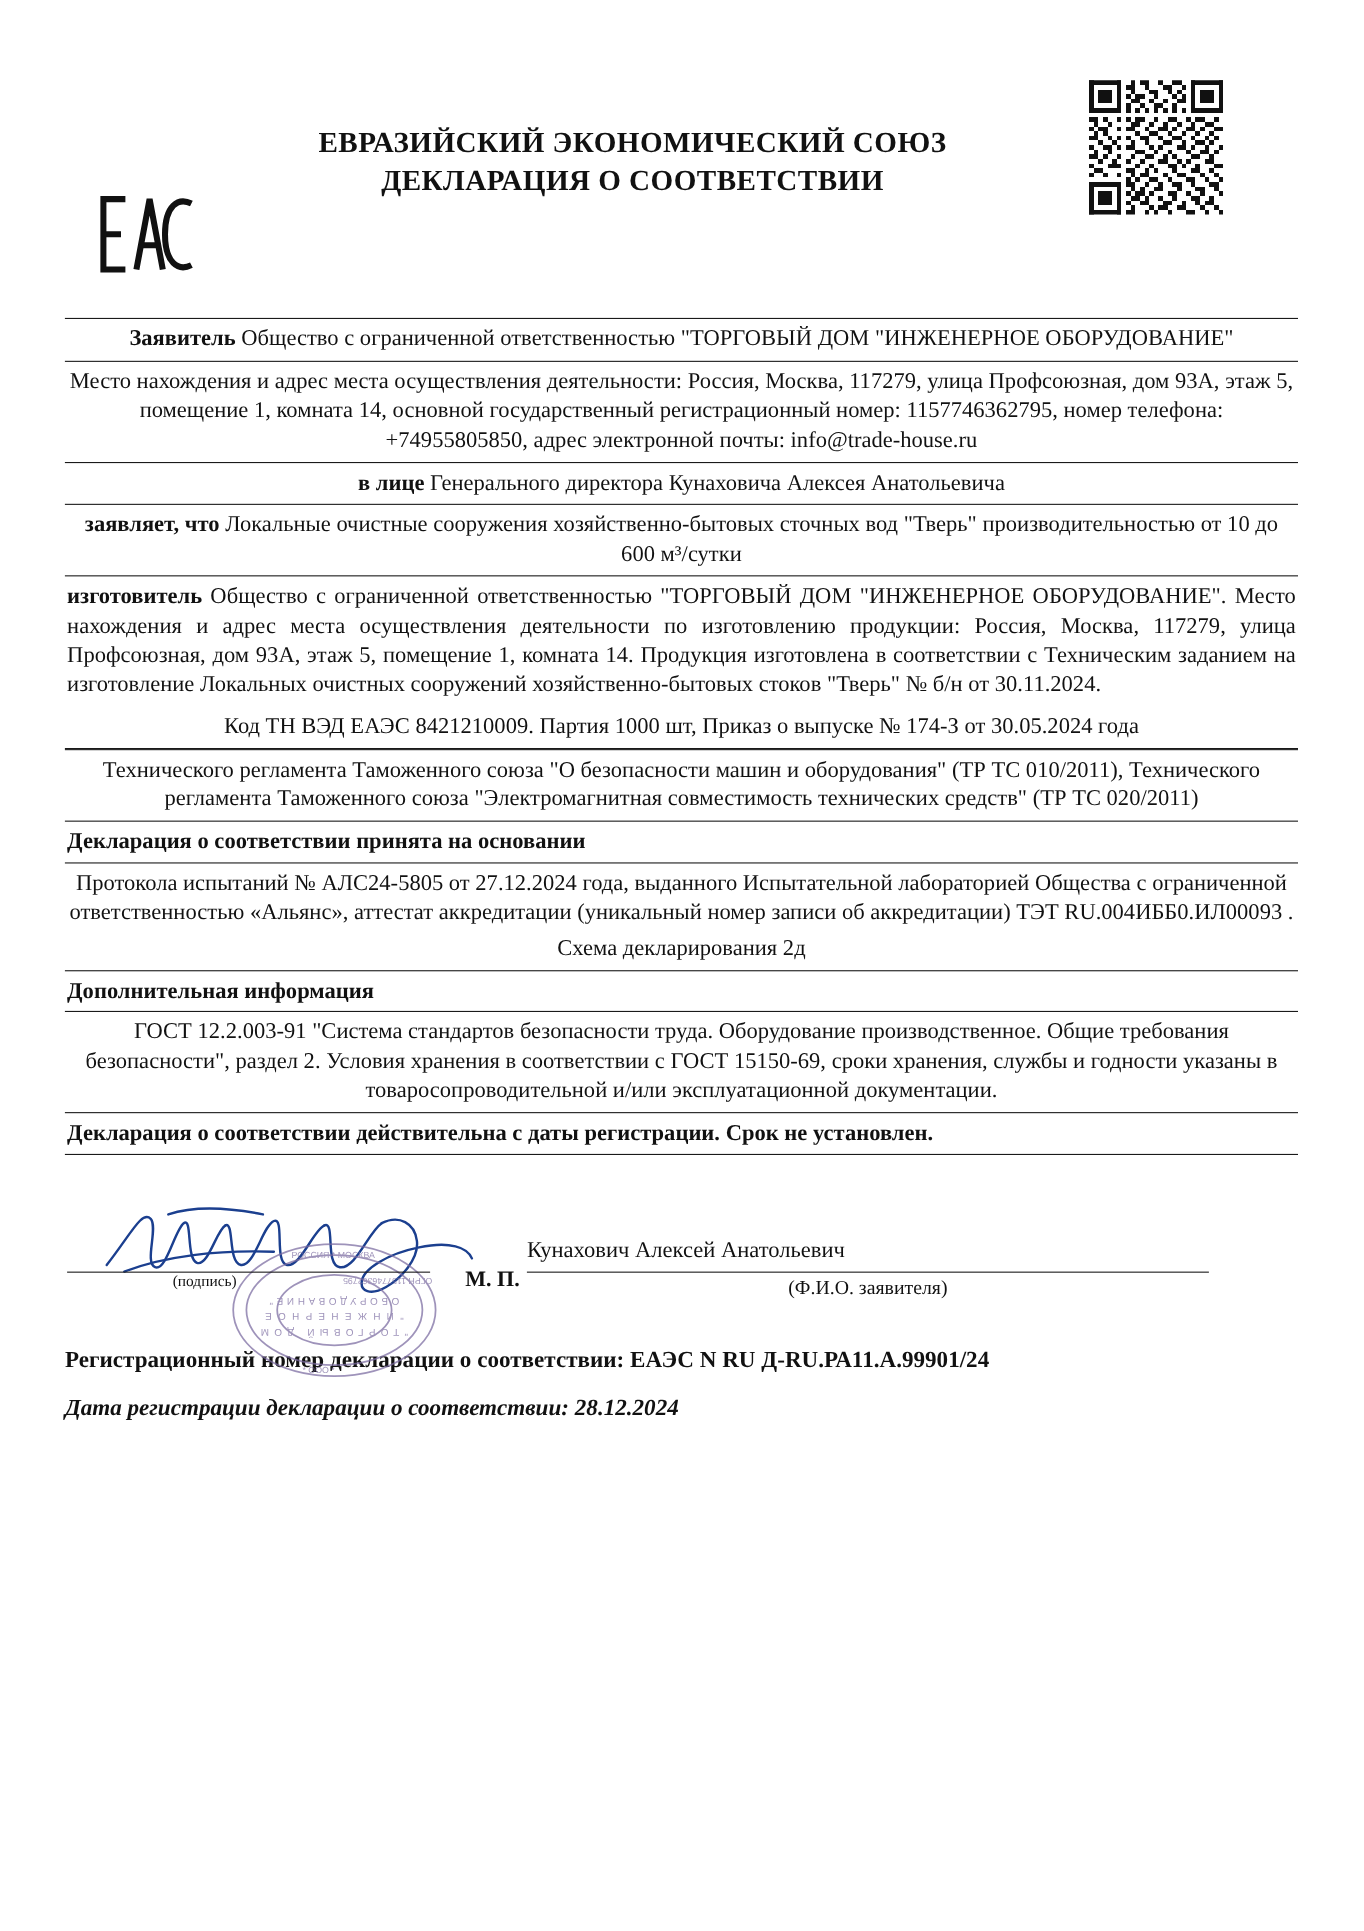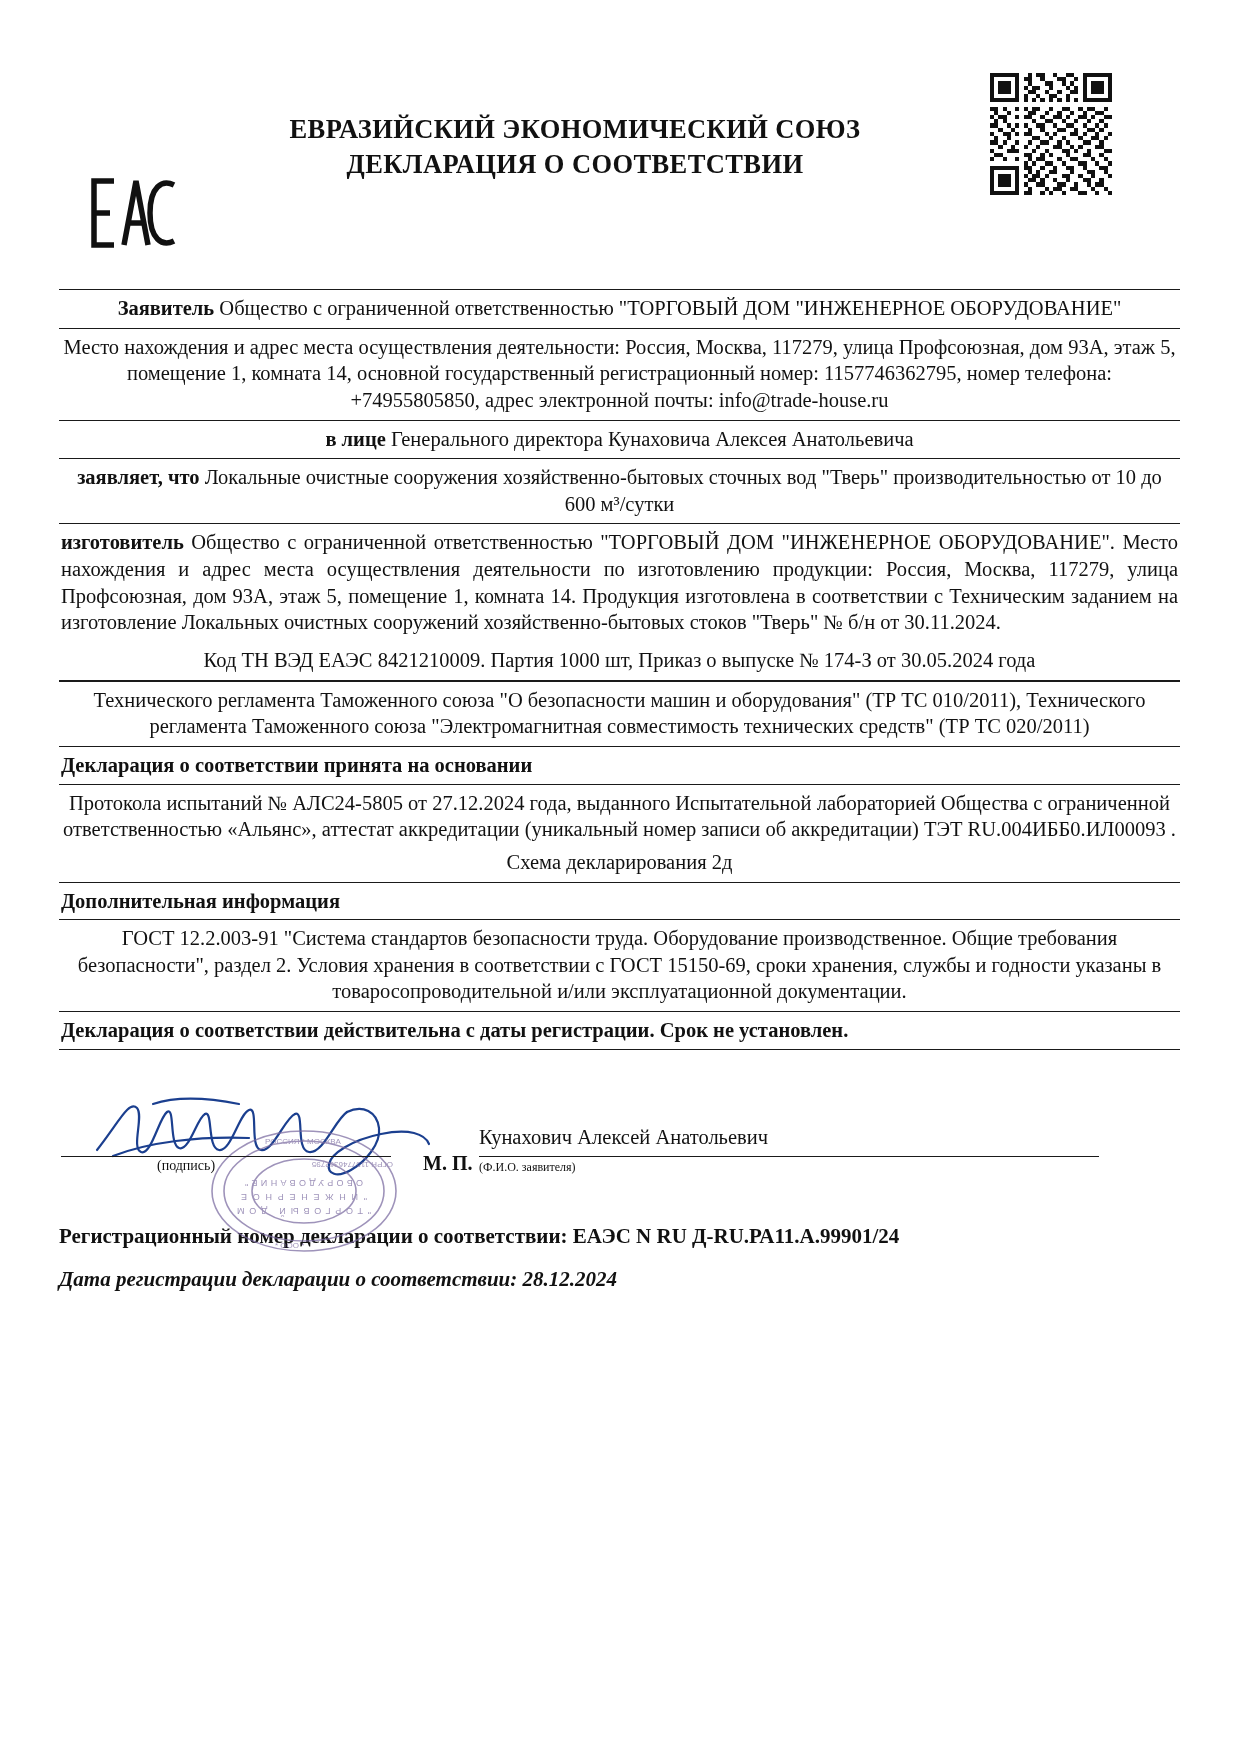--- a/index.html
+++ b/index.html
@@ -130,21 +130,22 @@
     top: 58px;
     width: 620px;
     text-align: left;
     font-size: 20.5px;
   }
   .sign-cap-right {
     position: absolute;
     left: 420px;
     top: 92px;
     width: 620px;
-    font-size: 12px;
+    text-align: center;
+    font-size: 18px;
   }
   .signature-scribble {
     position: absolute;
     left: 30px;
     top: 10px;
     width: 350px;
     height: 105px;
     pointer-events: none;
   }
   .stamp {

